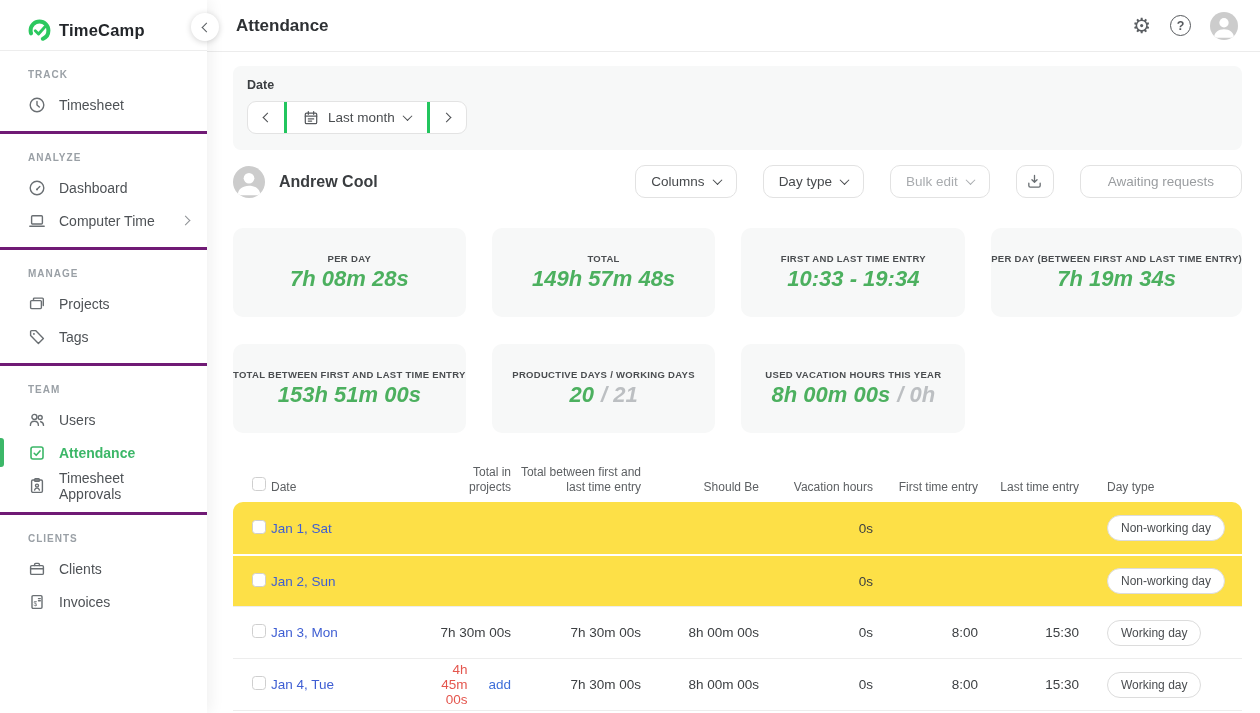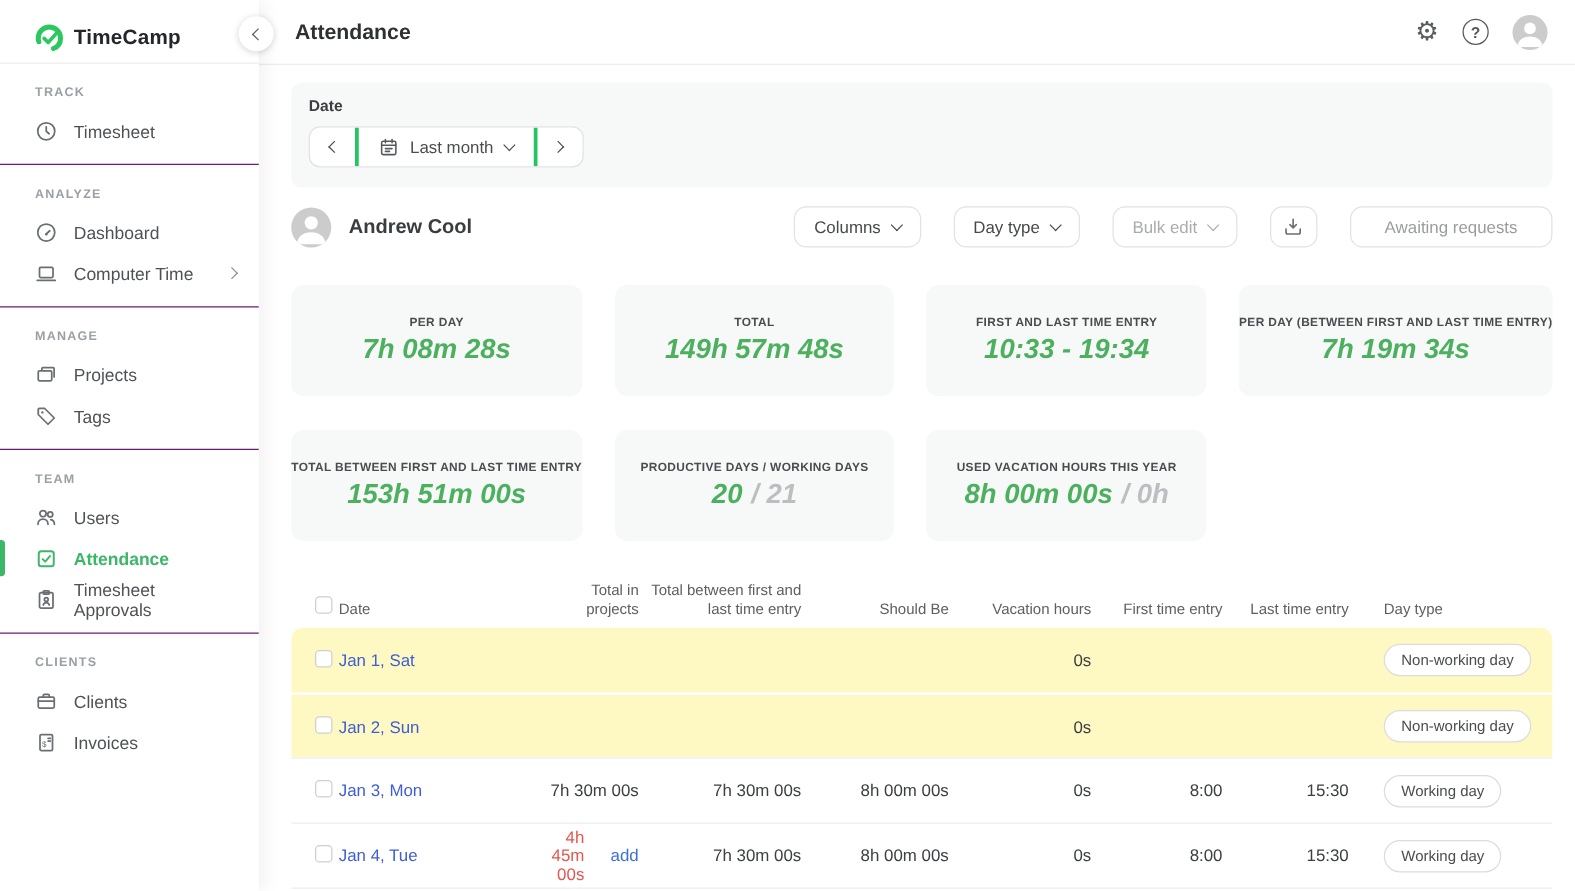--- a/index.html
+++ b/index.html
@@ -9,21 +9,21 @@
 
   
   .sidebar { width:207px; flex:0 0 207px; background:#fff; position:relative;
     box-shadow:4px 0 14px rgba(0,0,0,.06); z-index:5; height:713px; }
   .collapse-btn { position:absolute; right:-12px; top:13px; width:28px; height:28px;
     border-radius:50%; background:#fff; box-shadow:0 1px 6px rgba(0,0,0,.18);
     display:flex; align-items:center; justify-content:center; z-index:6; cursor:pointer; }
   .logo-row { height:51px; display:flex; align-items:center; gap:8px; padding:10px 0 0 28px;
     border-bottom:1px solid #ededed; }
   .logo-text { font-size:16.5px; font-weight:700; color:#23262a; letter-spacing:.2px; }
-  .nav-section { padding:4px 0 10px; border-bottom:1px solid #701a75; }
+  .nav-section { padding:4px 0 10px; border-bottom:3px solid #701a75; }
   .nav-section.last { border-bottom:none; }
   .section-label { padding:14px 28px 8px; font-size:10px; font-weight:700;
     color:#9aa0a6; letter-spacing:1px; }
   .nav-item { height:33px; display:flex; align-items:center; gap:13px;
     padding:0 18px 0 28px; font-size:14px; color:#4e5256; position:relative; cursor:pointer; }
   .nav-item svg { flex:0 0 18px; }
   .nav-item .stroke { stroke:#6a6f73; stroke-width:1.4; fill:none;
     stroke-linecap:round; stroke-linejoin:round; }
   .nav-item.active { color:#3cb768; font-weight:600; }
   .nav-item.active .stroke { stroke:#3cb768; stroke-width:1.6; }
@@ -96,21 +96,21 @@
   .th { text-align:right; }
   .th.left { text-align:left; }
   .th.daytype { padding-left:28px; }
   .checkcell { padding-left:19px; text-align:left; }
   .checkbox { display:inline-block; width:14px; height:14px; border:1.5px solid #cfcfcf;
     border-radius:3.5px; background:#fff; cursor:pointer; }
   .rows { border-radius:10px 10px 0 0; overflow:hidden; }
   .row { height:52px; align-items:center; font-size:13.5px; color:#3d4043;
     background:#fff; border-top:1px solid #ededed; }
   .rows .row:first-child { border-top:none; }
-  .row.weekend { background:#fef9c3; border-top:2px solid #fff; }
+  .row.weekend { background:#fde047; border-top:2px solid #fff; }
   .rows .row.weekend:first-child { border-top:none; }
   .row.partial { height:4px; }
   .td { text-align:right; }
   .td.left { text-align:left; }
   .date-link { color:#3e5ed3; cursor:pointer; }
   .td.red { color:#e4564e; }
   .cell-flex { display:flex; justify-content:flex-end; align-items:center; gap:21px; }
   .add-link { color:#3e6fd9; cursor:pointer; }
   .td.daytype { padding-left:28px; }
   .badge { display:inline-block; padding:5px 13px; background:#fff;

